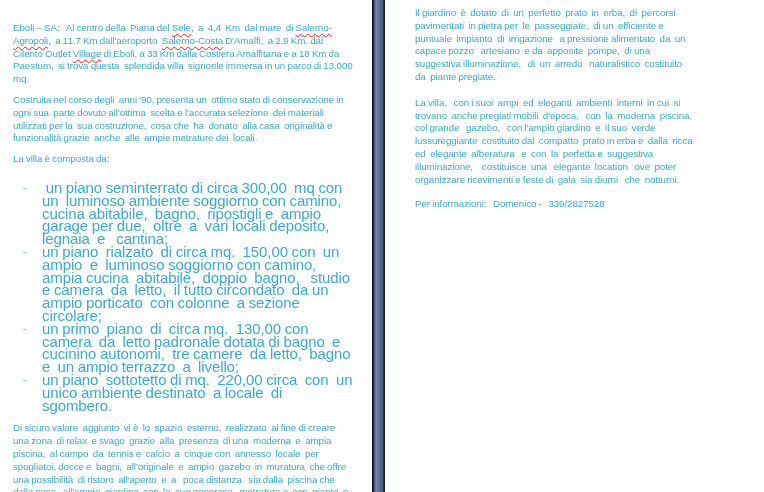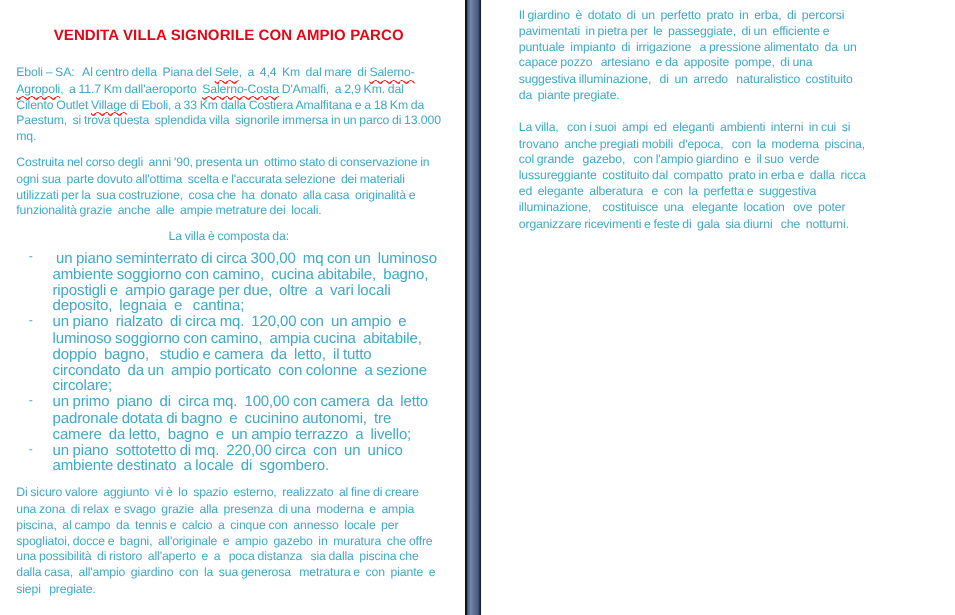--- a/index.html
+++ b/index.html
@@ -63,87 +63,87 @@
   .body-par {
     margin: 0 0 8px 0;
     font-size: 9.8px;
     line-height: 12.8px;
     color: #3fa9c8;
     letter-spacing: -0.1px;
     word-spacing: -0.4px;
     white-space: pre-wrap;
     text-align: left;
   }
-  .par-compact { margin-bottom: 3px; text-align: center; }
+  .par-compact { margin-bottom: 16px; }
   .bullets {
     margin: 0 0 10px 10px;
   }
   .bullet-item {
     display: flex;
     align-items: flex-start;
   }
   .bullet-dash {
     flex: 0 0 19px;
     font-size: 9.8px;
     line-height: 12.8px;
     color: #3fa9c8;
   }
   .bullet-text {
     flex: 1;
-    font-size: 12px;
+    font-size: 15px;
     line-height: 12.8px;
     color: #3fa9c8;
     letter-spacing: -0.1px;
     word-spacing: -0.4px;
     white-space: pre-wrap;
   }
   .sq {
     text-decoration: underline wavy #ff1a1a;
     text-decoration-thickness: 1px;
     text-underline-offset: 2px;
   }
   .contact { margin-top: 12px; }
 </style>
 </head>
 <body>
 
 <div class="screen">
   <div class="edge-left"></div>
 
   <div class="page page-left">
-    <h1 class="doc-title">VENDITA VILLA SIGNORILE CON AMPIO PARCO</h1>
 
     <p class="body-par"><span>Eboli – SA:   Al centro della  Piana del </span><span class="sq">Sele</span><span>,  a  4,4  Km  dal mare  di </span><span class="sq">Salerno-Agropoli</span><span>,  a 11.7 Km dall'aeroporto  </span><span class="sq">Salerno-Costa</span><span> D'Amalfi,  a 2,9 Km. dal Cilento Outlet </span><span class="sq">Village</span><span> di Eboli, a 33 Km dalla Costiera Amalfitana e a 18 Km da Paestum,  si trova questa  splendida villa  signorile immersa in un parco di 13.000 mq.</span></p>
 
     <p class="body-par">Costruita nel corso degli  anni '90, presenta un  ottimo stato di conservazione in ogni sua  parte dovuto all'ottima  scelta e l'accurata selezione  dei materiali utilizzati per la  sua costruzione,  cosa che  ha  donato  alla casa  originalità e funzionalità grazie  anche  alle  ampie metrature dei  locali.</p>
 
 
     <p class="body-par par-compact">La villa è composta da:</p>
 
     <div class="bullets">
       <div class="bullet-item">
         <span class="bullet-dash">-</span>
         <span class="bullet-text"> un piano seminterrato di circa 300,00  mq con un  luminoso ambiente soggiorno con camino,  cucina abitabile,  bagno,  ripostigli e  ampio garage per due,  oltre  a  vari locali deposito,  legnaia  e   cantina;</span>
       </div>
       <div class="bullet-item">
         <span class="bullet-dash">-</span>
-        <span class="bullet-text">un piano  rialzato  di circa mq.  120,00 con  un ampio  e  luminoso soggiorno con camino,  ampia cucina  abitabile,  doppio  bagno,   studio e camera  da  letto,  il tutto circondato  da un  ampio porticato  con colonne  a sezione  circolare;</span>
+        <span class="bullet-text">un piano  rialzato  di circa mq.  150,00 con  un ampio  e  luminoso soggiorno con camino,  ampia cucina  abitabile,  doppio  bagno,   studio e camera  da  letto,  il tutto circondato  da un  ampio porticato  con colonne  a sezione  circolare;</span>
       </div>
       <div class="bullet-item">
         <span class="bullet-dash">-</span>
-        <span class="bullet-text">un primo  piano  di  circa mq.  100,00 con camera  da  letto padronale dotata di bagno  e  cucinino autonomi,  tre camere  da letto,  bagno  e  un ampio terrazzo  a  livello;</span>
+        <span class="bullet-text">un primo  piano  di  circa mq.  130,00 con camera  da  letto padronale dotata di bagno  e  cucinino autonomi,  tre camere  da letto,  bagno  e  un ampio terrazzo  a  livello;</span>
       </div>
       <div class="bullet-item">
         <span class="bullet-dash">-</span>
         <span class="bullet-text">un piano  sottotetto di mq.  220,00 circa  con  un  unico ambiente destinato  a locale  di  sgombero.</span>
       </div>
     </div>
 
     <p class="body-par">Di sicuro valore  aggiunto  vi è  lo  spazio  esterno,  realizzato  al fine di creare una zona  di relax  e svago  grazie  alla  presenza  di una  moderna  e  ampia piscina,  al campo  da  tennis e  calcio  a  cinque con  annesso  locale  per spogliatoi, docce e  bagni,  all'originale  e  ampio  gazebo  in  muratura  che offre una possibilità  di ristoro  all'aperto  e  a   poca distanza   sia dalla  piscina che dalla casa,  all'ampio  giardino  con  la  sua generosa   metratura e  con  piante  e siepi   pregiate.</p>
   </div>
 
   <div class="divider"></div>
 
   <div class="page page-right">
     <p class="body-par" style="margin-bottom:13px">Il giardino  è  dotato  di  un  perfetto  prato  in  erba,  di  percorsi pavimentati  in pietra per  le  passeggiate,  di un  efficiente e  puntuale  impianto  di  irrigazione   a pressione alimentato  da  un  capace pozzo   artesiano  e da  apposite  pompe,  di una suggestiva illuminazione,   di  un  arredo   naturalistico  costituito  da  piante pregiate.</p>
     <p class="body-par">La villa,   con i suoi  ampi  ed  eleganti  ambienti  interni  in cui  si trovano  anche pregiati mobili  d'epoca,   con  la  moderna  piscina,  col grande   gazebo,   con l'ampio giardino  e  il suo  verde  lussureggiante  costituito dal  compatto  prato in erba e  dalla  ricca  ed  elegante  alberatura   e  con  la  perfetta e  suggestiva illuminazione,    costituisce  una   elegante  location   ove  poter  organizzare ricevimenti e feste di  gala  sia diurni   che  notturni.</p>
+    <p class="body-par contact">Per informazioni:   Domenico -   339/2827528</p>
   </div>
 </div>
 
 </body></html>

